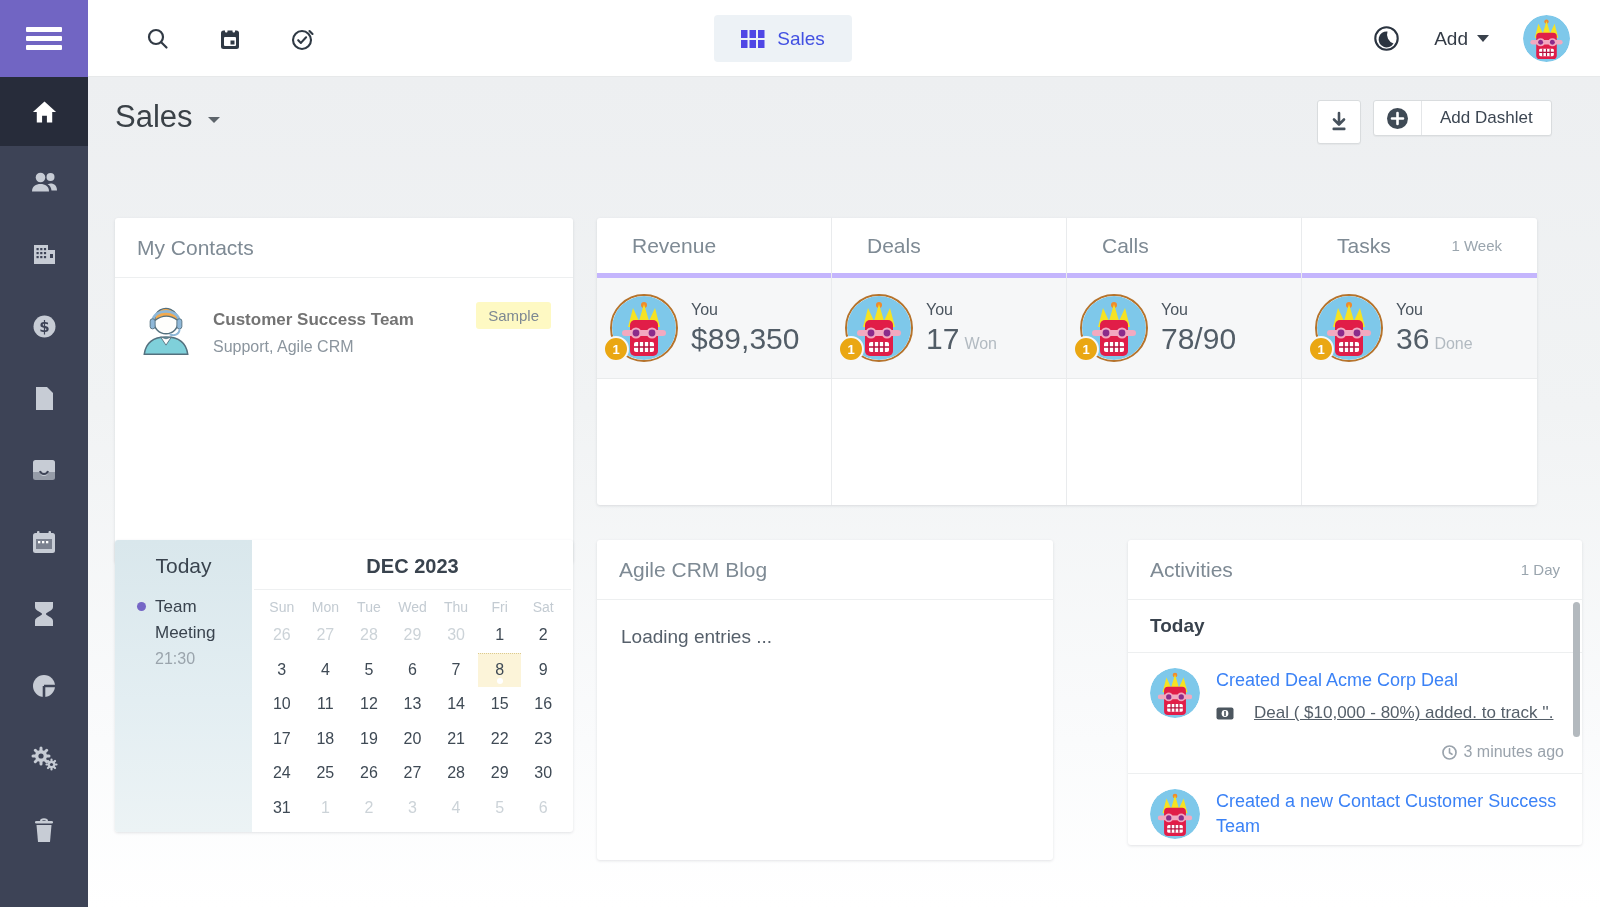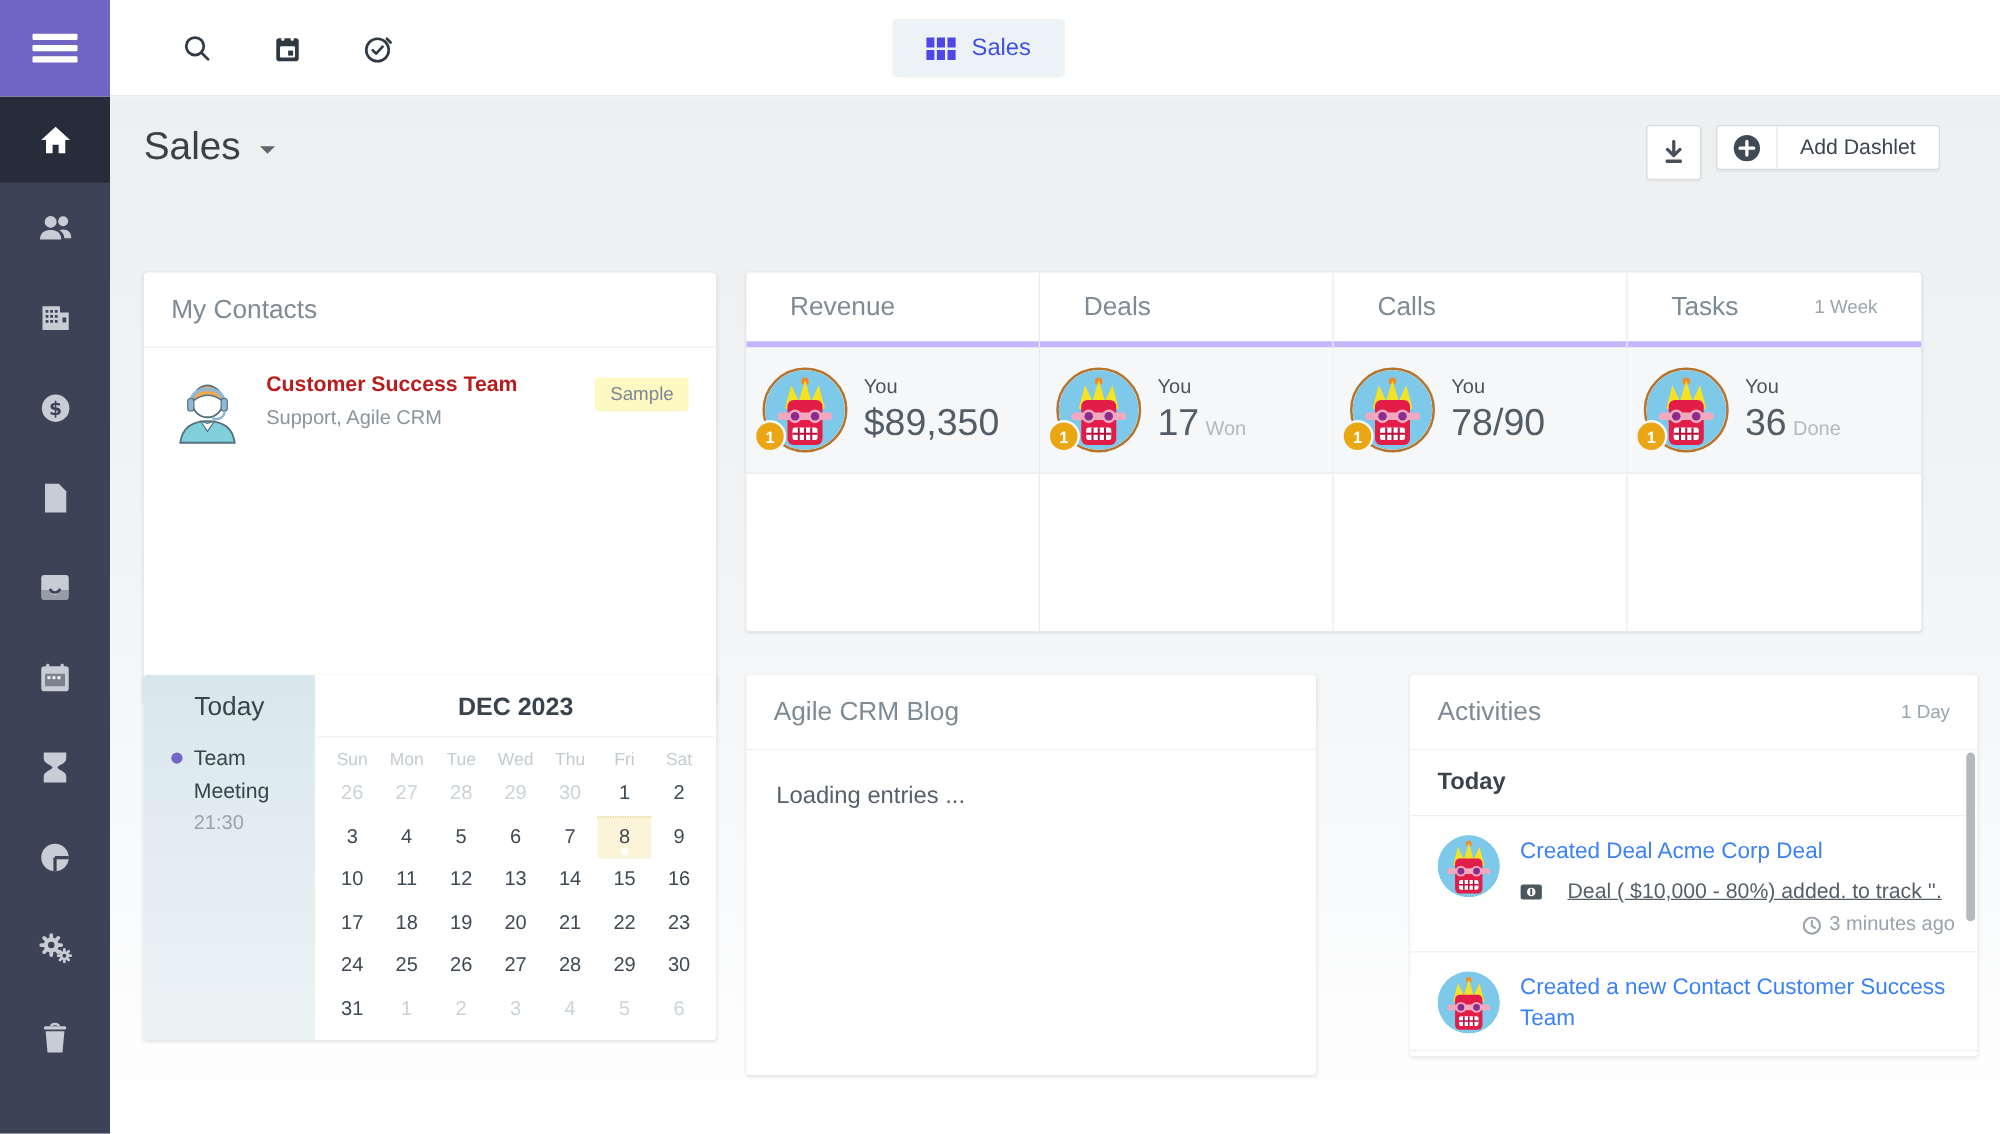--- a/index.html
+++ b/index.html
@@ -41,21 +41,21 @@
   .btn-add-dashlet .lbl { padding:0 18px; font-size:17px; color:#3c4652; }
 
   
   .card { position:absolute; background:#fff; border-radius:3px; box-shadow:0 1px 3px rgba(40,50,60,.13); overflow:hidden; }
   .card-head { height:60px; display:flex; align-items:center; justify-content:space-between; padding:0 22px; border-bottom:1px solid #edeff0; }
   .card-title { font-size:21px; font-weight:300; color:#7e8a94; }
   .card-period { font-size:15px; color:#9aa5ae; }
 
   .card-contacts { left:27px; top:141px; width:458px; height:345px; }
   .contact-row { display:flex; align-items:flex-start; padding:20px 22px; gap:18px; cursor:pointer; }
-  .contact-name { font-size:17px; font-weight:700; color:#b91c1c; margin-top:0; }
+  .contact-name { font-size:17px; font-weight:700; color:#737373; margin-top:12px; }
   .contact-sub { font-size:16px; color:#8b959e; margin-top:8px; }
   .sample-badge { margin-left:auto; background:#fef9c3; color:#7d8893; font-size:15px; padding:5px 12px; border-radius:3px; margin-top:4px; }
 
   .card-leaderboard { left:509px; top:141px; width:940px; height:287px; display:flex; }
   .lb-col { width:235px; border-right:1px solid #e9ebed; display:flex; flex-direction:column; }
   .lb-col:last-child { border-right:none; }
   .lb-head { height:60px; display:flex; align-items:center; justify-content:space-between; padding:0 35px; border-bottom:5px solid #c4b5fd; }
   .lb-stat { height:101px; background:#f6f7f8; border-bottom:1px solid #e9ebec; display:flex; align-items:center; padding:0 13px; gap:13px; }
   .lb-av { position:relative; width:68px; height:68px; flex:none; }
   .lb-av .ring { width:68px; height:68px; border-radius:50%; border:2px solid #b5732c; overflow:hidden; }
@@ -83,21 +83,21 @@
   .card-blog { left:509px; top:463px; width:456px; height:320px; }
   .blog-body { padding:26px 24px; font-size:19px; color:#56606b; }
 
   .card-activities { left:1040px; top:463px; width:454px; height:305px; }
   .act-group { font-size:19px; font-weight:700; color:#39424d; padding:15px 22px; border-bottom:1px solid #edeff0; }
   .act-item { display:flex; gap:16px; padding:15px 18px 12px 22px; border-bottom:1px solid #edeff0; cursor:pointer; }
   .act-av { width:50px; height:50px; border-radius:50%; overflow:hidden; flex:none; }
   .act-body { flex:1; }
   .act-title { font-size:18px; color:#3b82f6; line-height:1.4; }
   .act-detail { display:flex; align-items:center; gap:20px; font-size:17px; color:#555f69; margin-top:10px;text-decoration:underline; }
-  .act-time { display:flex; align-items:center; justify-content:flex-end; gap:6px; font-size:16px; color:#9aa3ac; margin-top:8px; }
+  .act-time { display:flex; align-items:center; justify-content:flex-end; gap:6px; font-size:16px; color:#9aa3ac; margin-top:20px; }
   .scroll-thumb { position:absolute; right:2px; top:62px; width:7px; height:135px; background:#b3b9be; border-radius:4px; cursor:grab; }
 </style>
 </head>
 <body>
 
 <svg width="0" height="0" style="position:absolute">
   <defs>
     <g id="robot-face">
       <circle cx="32" cy="32" r="32" fill="#7ec8ea"></circle>
       <circle cx="32" cy="9" r="3" fill="#ef8b2d"></circle>
@@ -153,20 +153,37 @@
           <rect x="8.5" y="2" width="6.5" height="8"></rect>
           <rect x="17" y="2" width="6.5" height="8"></rect>
           <rect x="0" y="12" width="6.5" height="8"></rect>
           <rect x="8.5" y="12" width="6.5" height="8"></rect>
           <rect x="17" y="12" width="6.5" height="8"></rect>
         </g>
       </svg>
     <span class="label">Sales</span>
   </div>
 
+  <div class="topbar-right">
+    <div class="icon-btn">
+      <svg width="27" height="27" viewBox="0 0 27 27">
+          <circle cx="13.5" cy="13.5" r="11.2" fill="none" stroke="#2b3440" stroke-width="2.1"></circle>
+          <path d="M14.5 6.5 a8 8 0 1 0 6 12 a9.5 9.5 0 0 1 -6 -12 z" fill="#2b3440"></path>
+        </svg>
+    </div>
+    <div class="add-menu">
+      <span class="label">Add</span>
+      <span class="caret"></span>
+    </div>
+    <div class="avatar-top">
+      <svg width="47" height="47" viewBox="0 0 64 64">
+          <use href="#robot-face"></use>
+        </svg>
+    </div>
+  </div>
 </div>
 
 <div class="sidebar">
   <div class="side-item active">
     <svg width="27" height="26" viewBox="0 0 28 26">
         <path d="M2 13 L14 2 L26 13 H22 V24 H16.5 V17 H11.5 V24 H6 V13 Z" fill="#fff"></path>
       </svg>
   </div>
   <div class="side-item">
     <svg width="28" height="26" viewBox="0 0 28 26">

